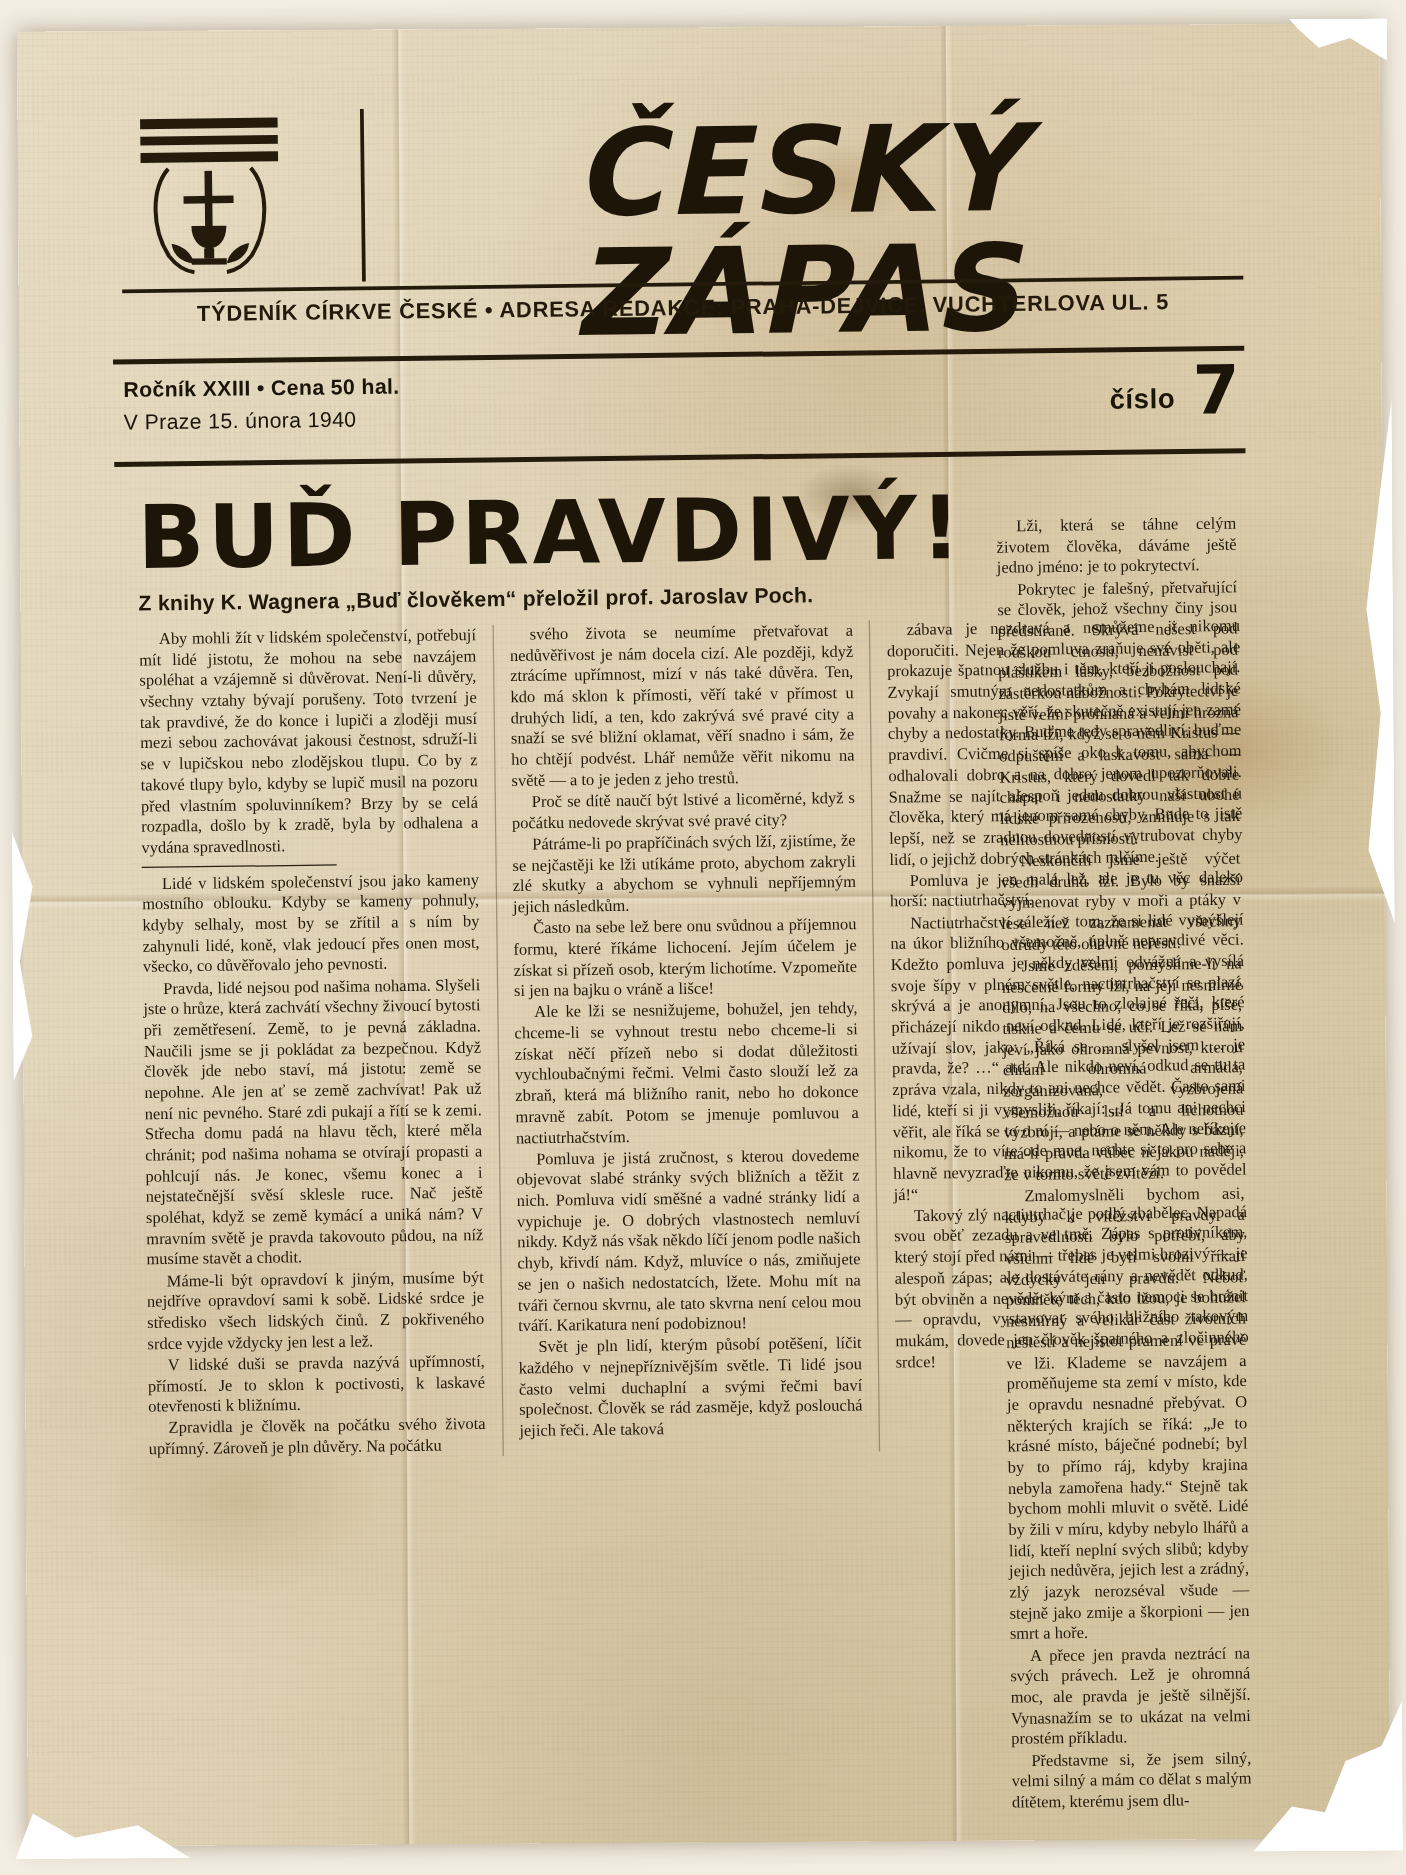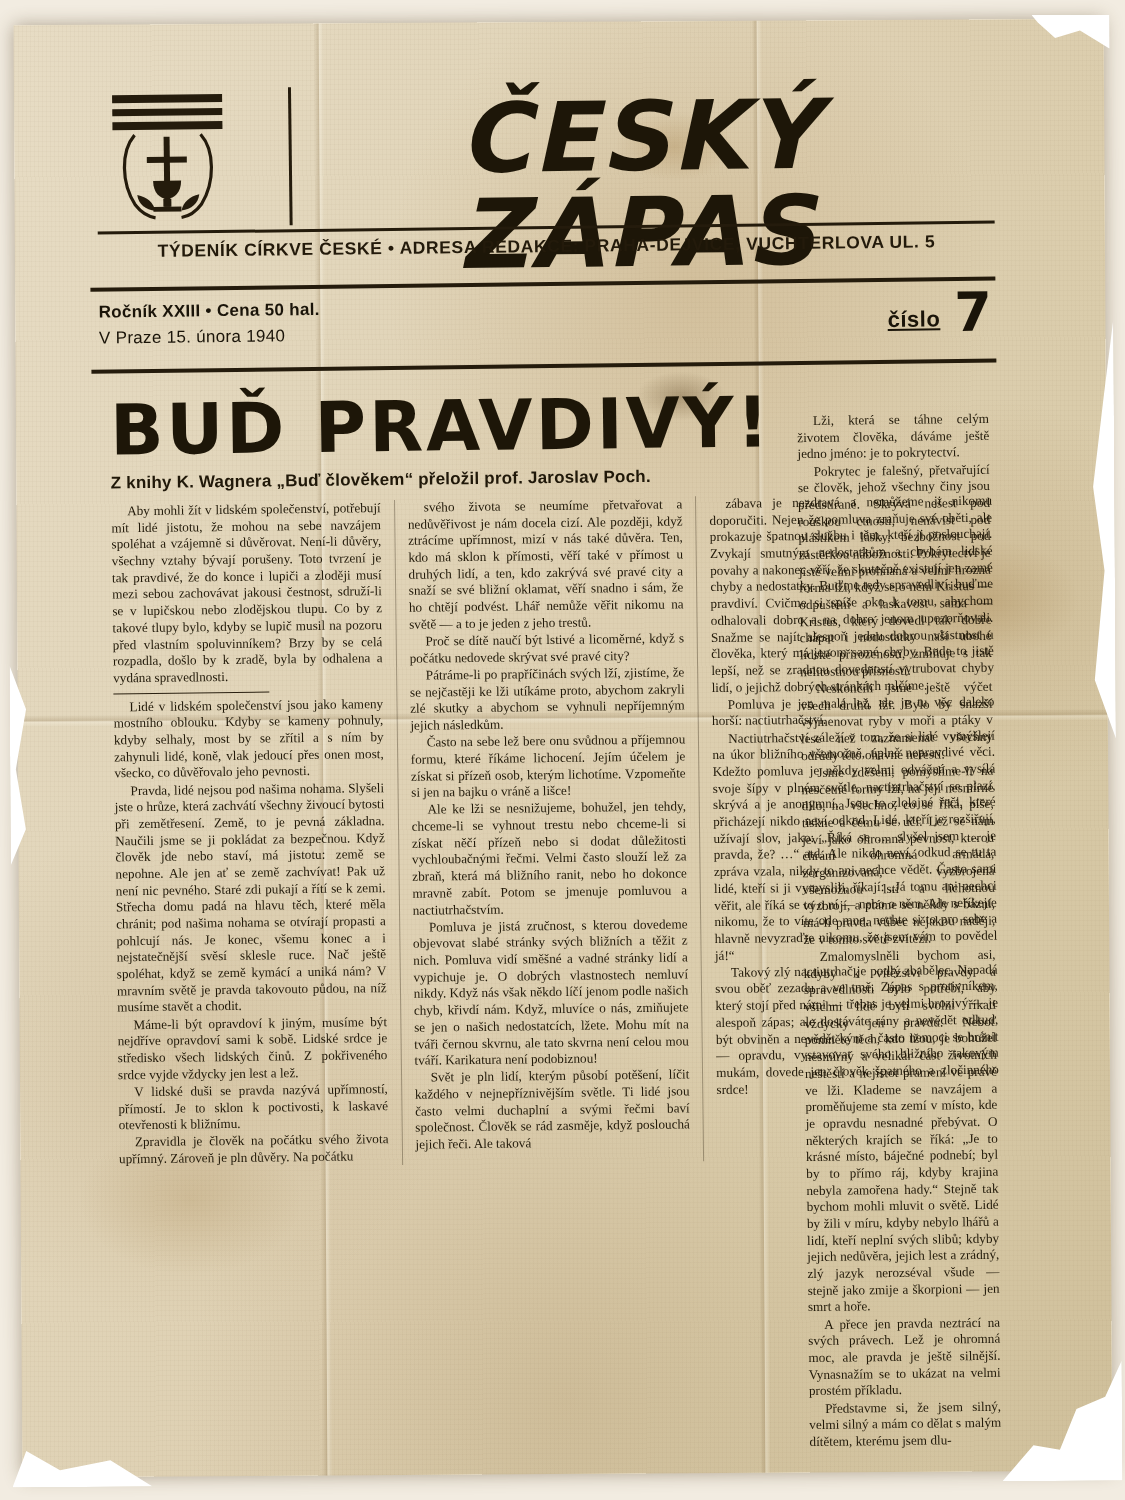--- a/index.html
+++ b/index.html
@@ -144,21 +144,20 @@
     right: 4px; top: 8px;
     display: flex;
     align-items: flex-end;
     gap: 14px;
   }
   .issue-right .cislo {
     font-size: 22px;
     font-weight: bold;
     letter-spacing: 0.5px;
     padding-bottom: 6px;
-    text-decoration: underline;
   }
   .issue-right .num {
     font-size: 54px;
     font-weight: bold;
     line-height: 0.9;
     font-family: "DejaVu Sans", sans-serif;
   }
 
   
   .headline {

